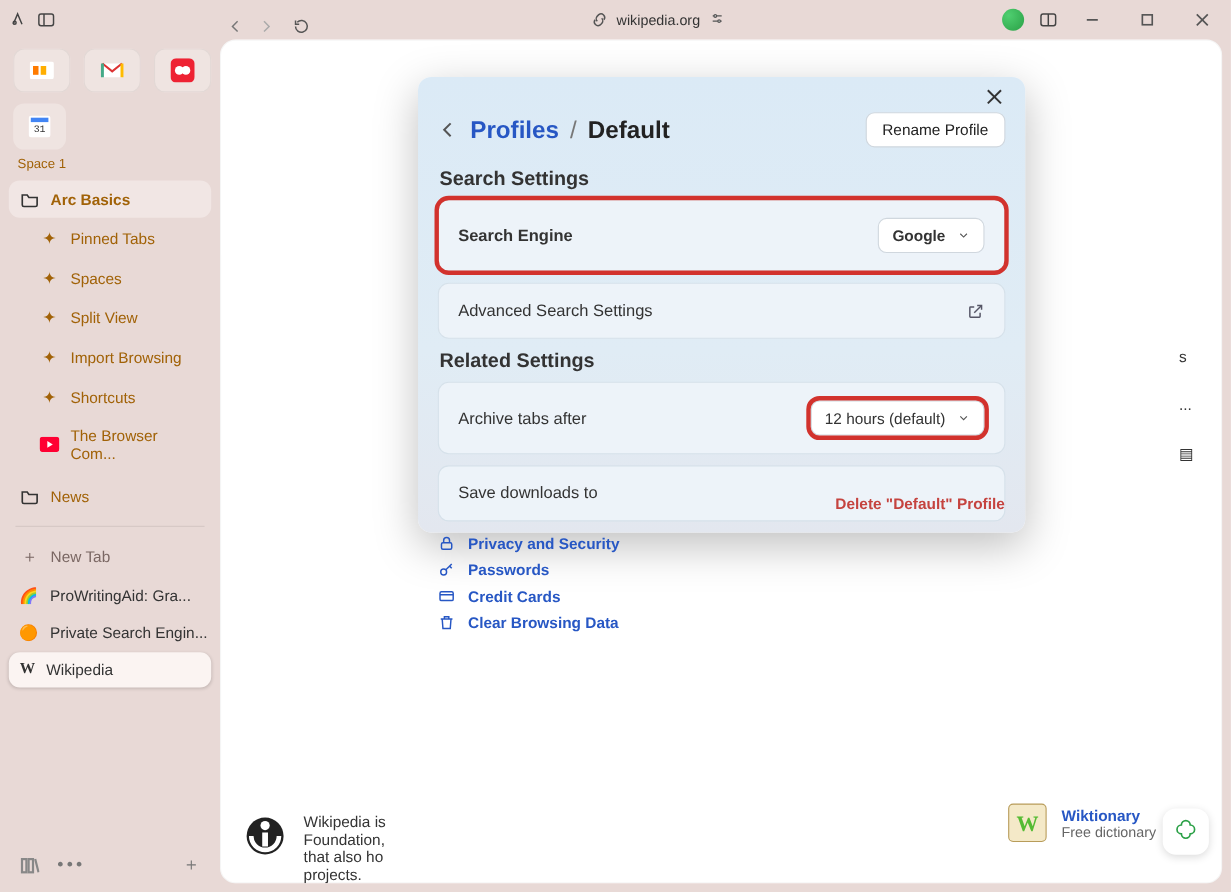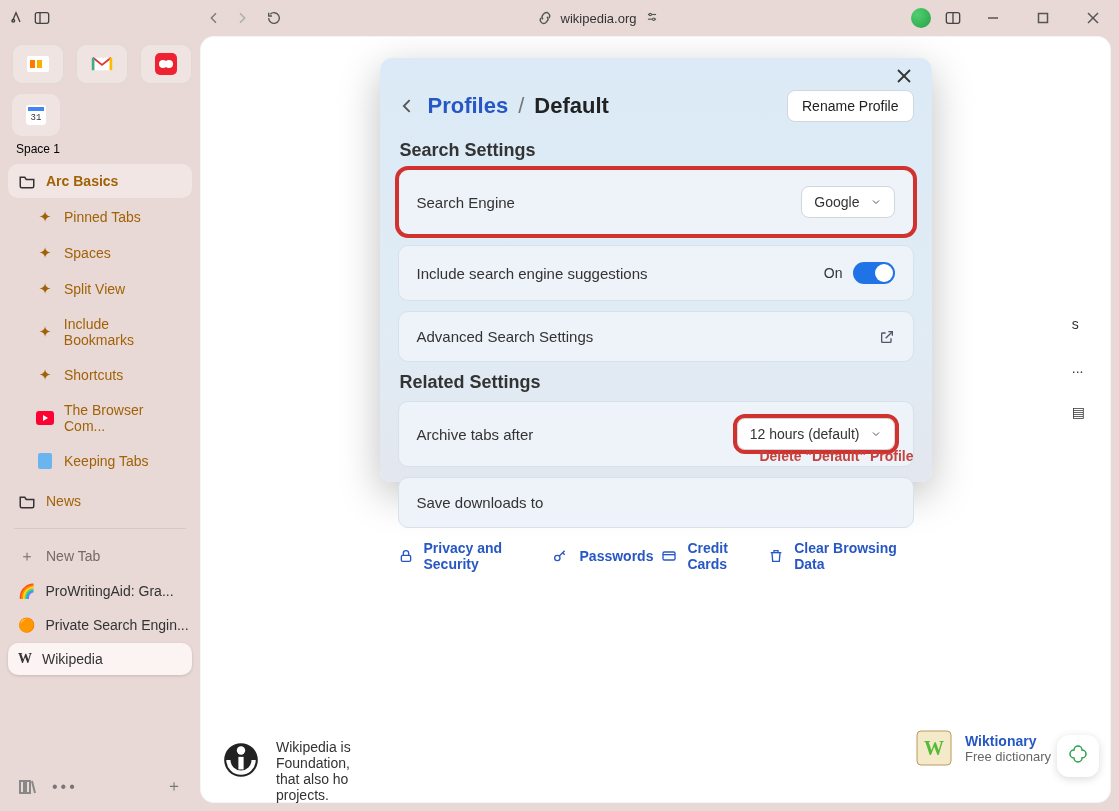--- a/index.html
+++ b/index.html
@@ -1,34 +1,34 @@
 <!DOCTYPE html>
 <html><head>
 <meta charset="utf-8">
 <style>
 * { box-sizing: border-box; margin: 0; padding: 0; }
 body { font-family: -apple-system, BlinkMacSystemFont, "Segoe UI", sans-serif; background: #e8d9d6; width: 1119px; height: 811px; overflow: hidden; position: relative; }
 
 
-.titlebar { height: 36px; display: flex; align-items: center; padding: 16px 8px; gap: 8px; }
+.titlebar { height: 36px; display: flex; padding: 16px 8px; gap: 8px; }
 .titlebar-left { display: flex; align-items: center; gap: 10px; }
 .titlebar-center { flex: 1; display: flex; align-items: center; justify-content: center; gap: 8px; }
 .titlebar-right { display: flex; align-items: center; gap: 14px; }
 .tb-icon { width: 16px; height: 16px; color: #555; display: inline-flex; align-items: center; justify-content: center; }
 .url-host { font-size: 13px; color: #333; }
 .win-ctrl { width: 36px; height: 28px; display: inline-flex; align-items: center; justify-content: center; color: #555; }
 .green-circle { width: 20px; height: 20px; border-radius: 50%; background: radial-gradient(circle at 30% 30%, #4fcf70, #2aa046); }
 
 
 .main-wrap { display: flex; height: calc(100% - 36px); }
 .sidebar { width: 200px; padding: 4px 8px 8px 8px; display: flex; flex-direction: column; gap: 2px; overflow: hidden; }
 .sb-row-icons { display: flex; gap: 12px; margin: 4px 0 8px 4px; }
 .sb-app-tile { width: 56px; height: 40px; border-radius: 10px; background: #efe4e1; display: inline-flex; align-items: center; justify-content: center; box-shadow: inset 0 0 0 1px rgba(0,0,0,0.05); }
 .sb-smalltile { width: 48px; height: 42px; border-radius: 10px; background: #efe4e1; display: inline-flex; align-items: center; justify-content: center; margin-left: 4px; font-family: Liberation Mono, monospace; }
-.space-label { font-size: 12px; color: #000000; margin: 4px 8px 6px 8px; }
+.space-label { font-size: 12px; color: #a16207; margin: 4px 8px 6px 8px; }
 .sb-item { display: flex; align-items: center; gap: 10px; padding: 8px 10px; border-radius: 10px; font-size: 14px; color: #a16207; cursor: pointer; }
 .sb-item.active { background: #f1e6e4; font-weight: 600; }
 .sb-item.level2 { padding-left: 28px; font-weight: 400; }
 .sb-item .ico { width: 18px; height: 18px; display: inline-flex; align-items: center; justify-content: center; font-size: 15px; }
 .sb-divider { height: 1px; background: rgba(0,0,0,0.08); margin: 8px 6px; }
 .sb-bottom { margin-top: auto; display: flex; align-items: center; gap: 16px; padding: 6px 10px; color:#777; }
 .tab-item { display: flex; align-items: center; gap: 10px; padding: 8px 10px; border-radius: 10px; font-size: 14px; color: #333; white-space: nowrap; overflow: hidden; text-overflow: ellipsis; }
 .tab-item.active { background: #fbf4f2; box-shadow: 0 1px 3px rgba(0,0,0,0.15); }
 
 
@@ -37,39 +37,39 @@
 .bg-snippet-right div { margin-bottom: 28px; }
 .bg-footer { position: absolute; left: 20px; bottom: 0; display: flex; gap: 14px; align-items: flex-start; max-width: 640px; font-size: 14px; color: #333; }
 .bg-footer .globe { width: 42px; height: 42px; }
 .bg-footer p a { color: #3054a3; cursor: pointer; }
 .bg-wikti { position: absolute; right: 60px; bottom: 36px; display: flex; gap: 12px; align-items: center; font-size: 14px; color: #333;}
 .bg-wikti .wbox { width: 38px; height: 38px; }
 .bg-wikti .sub { color: #666; font-size: 13px; }
 .floaty { position: absolute; right: 12px; bottom: 26px; width: 42px; height: 42px; border-radius: 12px; background: #fff; box-shadow: 0 2px 8px rgba(0,0,0,0.15); display: inline-flex; align-items: center; justify-content: center; color:#2aa046; }
 
 
-.modal { position: absolute; left: 50%; top: 22px; transform: translateX(-50%); width: 552px; background: linear-gradient(#dbeaf6 0%, #e0ecf5 60%, #e3e7ef 100%); border-radius: 12px; box-shadow: 0 12px 40px rgba(0,0,0,0.25); padding: 14px 18px 18px 18px; }
+.modal { position: absolute; left: 50%; top: 34px; transform: translateX(-50%); width: 552px; background: linear-gradient(#dbeaf6 0%, #e0ecf5 60%, #e3e7ef 100%); border-radius: 12px; box-shadow: 0 12px 40px rgba(0,0,0,0.25); padding: 14px 18px 18px 18px; }
 .modal-close { position: absolute; right: 12px; top: 10px; width: 24px; height: 24px; color: #444; cursor: pointer; }
 .breadcrumb-row { display: flex; align-items: center; justify-content: space-between; margin-top: 18px; margin-bottom: 18px; }
 .breadcrumb { display: flex; align-items: center; gap: 10px; font-size: 22px; font-weight: 600; }
 .breadcrumb .blue { color: #2757c4; }
 .breadcrumb .sep { color: #777; font-weight: 400; }
 .breadcrumb .cur { color: #222; }
 .rename-btn { background: #fff; border: 1px solid #d0d7de; border-radius: 8px; padding: 7px 14px; font-size: 14px; color: #222; cursor: pointer; }
 .sec-title { font-size: 18px; font-weight: 600; color: #333; margin: 10px 0 8px 2px; }
 .card { background: #edf3f9; border: 1px solid #d6e1ea; border-radius: 10px; padding: 16px 18px; margin-bottom: 10px; display: flex; align-items: center; justify-content: space-between; font-size: 15px; color: #333; }
-.card.redbox { outline: 4px solid #d2322d; outline-offset: -1px; }
+.card.redbox { outline: 4px solid #d2322d; outline-offset: -1px; font-weight: bold; }
 .dropdown-pill { background: #fff; border: 1px solid #d0d7de; border-radius: 8px; padding: 7px 12px; font-size: 14px; display: inline-flex; align-items: center; gap: 10px; cursor: pointer; }
 .dropdown-pill.redbox { outline: 4px solid #d2322d; }
 .toggle { display: inline-flex; align-items: center; gap: 10px; font-size: 14px; }
 .switch { width: 42px; height: 22px; border-radius: 11px; background: #1f73e6; position: relative; }
 .switch::after { content: ""; position: absolute; right: 2px; top: 2px; width: 18px; height: 18px; border-radius: 50%; background: #fff; }
 .card.linkish { cursor: pointer; }
 .ext-icon { color: #556; }
-.link-list { margin-top: 12px; display: flex; gap: 8px; font-size: 14px; }
+.link-list { margin-top: 12px; display: flex; flex-direction: column; gap: 8px; font-size: 14px; }
 .link-row { display: flex; align-items: center; gap: 10px; color: #2757c4; cursor: pointer; font-weight: 600; }
 .link-row .li-ico { width: 18px; color: #2757c4; display: inline-flex; }
 .modal-footer { display: flex; justify-content: flex-end; margin-top: -124px; }
 .delete-link { color: #c5433f; font-size: 14px; font-weight: 600; cursor: pointer; }
 
 svg { display: block; }
 </style>
 </head>
 <body>
 
@@ -204,42 +204,34 @@
     <div class="sb-item level2">
         <span class="ico">✦</span>
         <span>Spaces</span>
       </div>
     <div class="sb-item level2">
         <span class="ico">✦</span>
         <span>Split View</span>
       </div>
     <div class="sb-item level2">
         <span class="ico">✦</span>
-        <span>Include Bookmarks</span>
+        <span>Import Browsing</span>
       </div>
     <div class="sb-item level2">
         <span class="ico">✦</span>
         <span>Shortcuts</span>
       </div>
     <div class="sb-item level2">
         <span class="ico">
           <svg width="18" height="14">
             <rect width="18" height="14" rx="3" fill="#f03"></rect>
             <path d="M7 4v6l5-3z" fill="#fff"></path>
           </svg>
         </span>
         <span>The Browser Com...</span>
-      </div>
-    <div class="sb-item level2">
-        <span class="ico">
-          <svg width="14" height="16" fill="#6ab4f0">
-            <rect width="14" height="16" rx="2"></rect>
-          </svg>
-        </span>
-        <span>Keeping Tabs</span>
       </div>
 
     <div class="sb-item" style="margin-top:4px;font-weight:400">
       <span class="ico">
           <svg width="18" height="16" viewBox="0 0 24 20" fill="none" stroke="#333" stroke-width="2">
             <path d="M3 5h6l2 3h10v9a2 2 0 0 1-2 2H5a2 2 0 0 1-2-2z"></path>
           </svg>
         </span>
       <span>News</span>
     </div>
@@ -347,27 +339,20 @@
       <div class="card redbox">
         <span>Search Engine</span>
         <span class="dropdown-pill">
           <span>Google</span>
           <svg width="12" height="12" viewBox="0 0 24 24" fill="none" stroke="#555" stroke-width="2">
               <path d="M6 9l6 6 6-6"></path>
             </svg>
         </span>
       </div>
 
-      <div class="card">
-        <span>Include search engine suggestions</span>
-        <span class="toggle">
-          <span>On</span>
-          <span class="switch"></span>
-        </span>
-      </div>
 
       <div class="card linkish">
         <span>Advanced Search Settings</span>
         <span class="ext-icon">
           <svg width="16" height="16" viewBox="0 0 24 24" fill="none" stroke="#556" stroke-width="2">
               <path d="M14 4h6v6"></path>
               <path d="M20 4L10 14"></path>
               <path d="M18 14v5a1 1 0 0 1-1 1H5a1 1 0 0 1-1-1V7a1 1 0 0 1 1-1h5"></path>
             </svg>
         </span>

